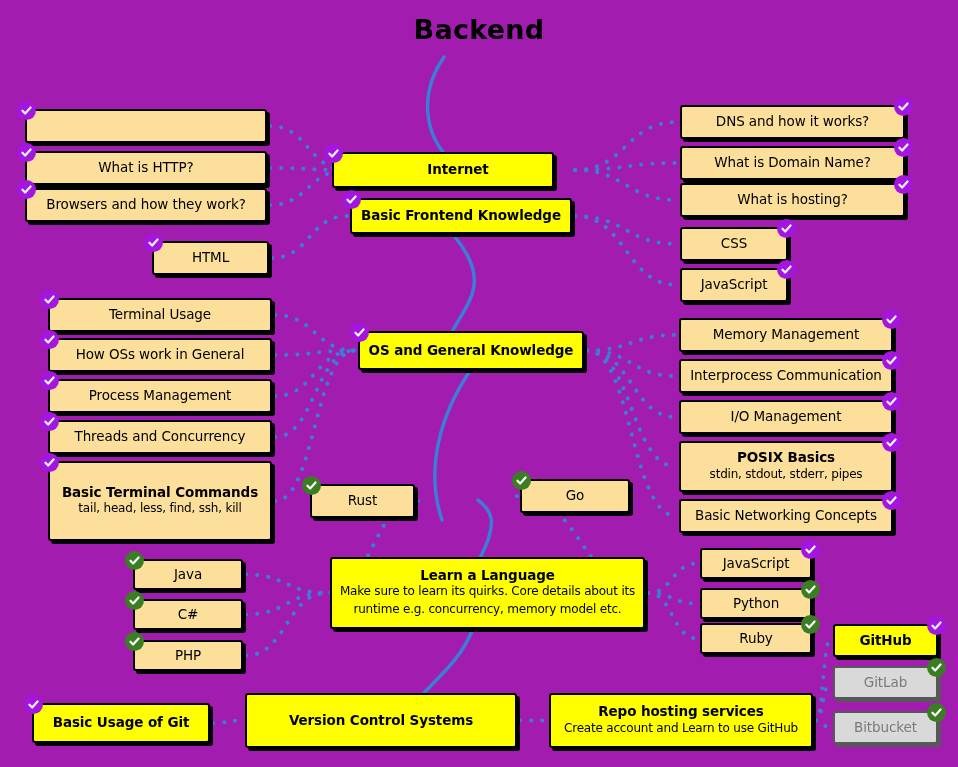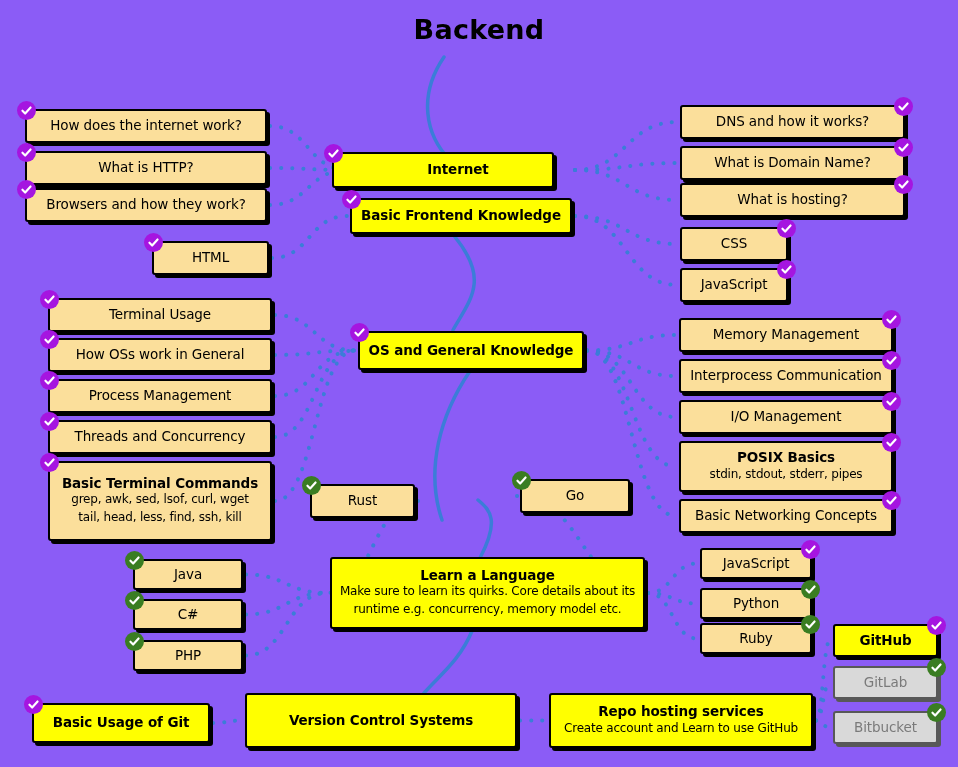--- a/index.html
+++ b/index.html
@@ -4,21 +4,21 @@
 <style>
   html, body {
     margin: 0;
     padding: 0;
     background: #ffffff;
   }
   #canvas {
     position: relative;
     width: 958px;
     height: 767px;
-    background: #8b5cf6;
+    background: #a21caf;
     font-family: "DejaVu Sans", "Liberation Sans", sans-serif;
     overflow: hidden;
   }
   #links {
     position: absolute;
     left: 0; top: 0;
     width: 958px;
     height: 767px;
     pointer-events: none;
     z-index: 1;
@@ -126,21 +126,20 @@
       <path d="M 213 723 C 227.5 723, 227.5 720.5, 242 720.5" fill="none" stroke="#3b7dd8" stroke-width="4" stroke-linecap="round" stroke-dasharray="0.1 11"></path>
       <path d="M 520 720.5 C 533 720.5, 533 720.5, 546 720.5" fill="none" stroke="#3b7dd8" stroke-width="4" stroke-linecap="round" stroke-dasharray="0.1 11"></path>
       <path d="M 816 720.5 C 823 720.5, 823 640.5, 830 640.5" fill="none" stroke="#3b7dd8" stroke-width="4" stroke-linecap="round" stroke-dasharray="0.1 11"></path>
       <path d="M 816 720.5 C 823 720.5, 823 682.5, 830 682.5" fill="none" stroke="#3b7dd8" stroke-width="4" stroke-linecap="round" stroke-dasharray="0.1 11"></path>
       <path d="M 816 720.5 C 823 720.5, 823 727.5, 830 727.5" fill="none" stroke="#3b7dd8" stroke-width="4" stroke-linecap="round" stroke-dasharray="0.1 11"></path>
       <path d="M 444 57 C 418 95, 425 135, 450 160 M 455 237 C 490 280, 470 300, 453 330 M 470 371 C 440 415, 425 470, 442 520 M 480 558 C 500 520, 490 510, 478 500 M 472 631 C 460 660, 440 675, 424 693" fill="none" stroke="#3b7dd8" stroke-width="3.5" stroke-linecap="round"></path>
     </svg>
 
   <div id="nodes-layer">
       <div class="node peach" style="left: 25px; top: 109px; width: 242px; height: 34px;">
-        <div class="title">How does the internet work?</div>
         <div class="check purple tl">
           <svg viewBox="0 0 24 24" width="13" height="13">
             <path d="M4.5 12.5 L9.5 17.5 L19.5 6.5" fill="none" stroke="#ffffff" stroke-width="4" stroke-linecap="round" stroke-linejoin="round"></path>
           </svg>
         </div>
       </div>
       <div class="node peach" style="left: 25px; top: 151px; width: 242px; height: 34px;">
         <div class="title">What is HTTP?</div>
         <div class="check purple tl">
           <svg viewBox="0 0 24 24" width="13" height="13">
@@ -247,21 +246,20 @@
       <div class="node peach" style="left: 48px; top: 420px; width: 224px; height: 34px;">
         <div class="title">Threads and Concurrency</div>
         <div class="check purple tl">
           <svg viewBox="0 0 24 24" width="13" height="13">
             <path d="M4.5 12.5 L9.5 17.5 L19.5 6.5" fill="none" stroke="#ffffff" stroke-width="4" stroke-linecap="round" stroke-linejoin="round"></path>
           </svg>
         </div>
       </div>
       <div class="node peach bold" style="left: 48px; top: 461px; width: 224px; height: 80px;">
         <div class="title">Basic Terminal Commands</div>
-        <div class="sub">grep, awk, sed, lsof, curl, wget</div>
         <div class="sub">tail, head, less, find, ssh, kill</div>
         <div class="check purple tl">
           <svg viewBox="0 0 24 24" width="13" height="13">
             <path d="M4.5 12.5 L9.5 17.5 L19.5 6.5" fill="none" stroke="#ffffff" stroke-width="4" stroke-linecap="round" stroke-linejoin="round"></path>
           </svg>
         </div>
       </div>
       <div class="node yellow bold" style="left: 358px; top: 331px; width: 226px; height: 39px;">
         <div class="title">OS and General Knowledge</div>
         <div class="check purple tl">

